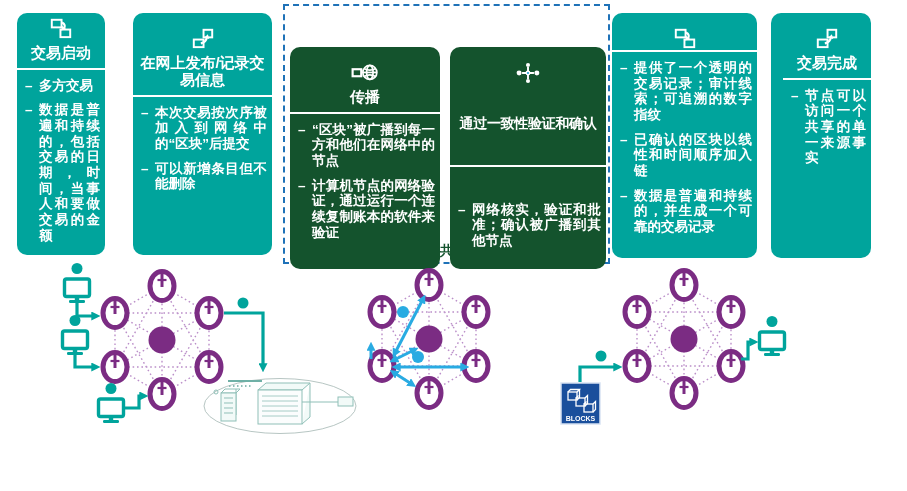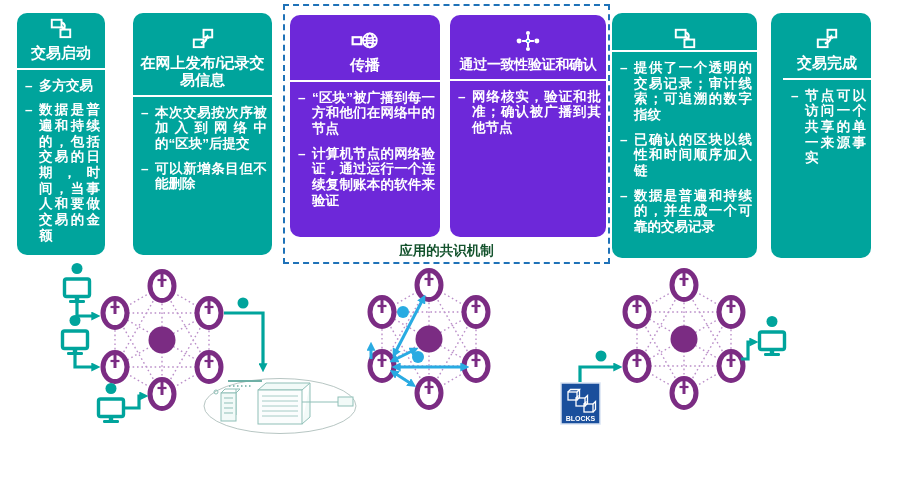--- a/index.html
+++ b/index.html
@@ -5,21 +5,21 @@
   html,body{margin:0;padding:0;background:#fff;}
   #stage{position:relative;width:907px;height:491px;background:#fff;overflow:hidden;
          font-family:"Liberation Sans","DejaVu Sans",sans-serif;}
   .dashed-zone{position:absolute;left:283px;top:4px;width:323px;height:256px;
                border:2px dashed #1F72B8;}
   .consensus-label{position:absolute;left:0;bottom:2px;width:100%;text-align:center;
                    color:#14532d;font-weight:bold;font-size:13.5px;}
   .box{position:absolute;border-radius:10px;color:#fff;display:flex;flex-direction:column;
        box-sizing:border-box;}
   .box.teal{background:#00A49C;}
-  .box.blue{background:#6d28d9;}
+  .box.blue{background:#14532d;margin-top:32px;}
   .icon-wrap{height:32px;display:flex;align-items:flex-end;justify-content:center;padding-top:5px;}
   .title{font-weight:bold;font-size:15px;text-align:center;line-height:1.12;
          padding:5px 6px 6px 6px;}
   .title.t-sm{font-size:14px;letter-spacing:-0.3px;}
   .rule{border-top:2px solid #fff;width:100%;}
   ul.bullets{list-style:none;margin:0;padding:8px 5px 4px 8px;font-weight:bold;font-size:13.5px;
              line-height:1.16;text-align:justify;}
   ul.bullets li{position:relative;padding-left:14px;margin-bottom:9px;}
   ul.bullets li::before{content:"–";position:absolute;left:0;top:0;}
   .diagram{position:absolute;left:0;top:255px;}
@@ -88,21 +88,21 @@
       </svg>
     </div>
     <div class="title">传播</div>
     <div class="rule"></div>
     <ul class="bullets">
       <li>“区块”被广播到每一方和他们在网络中的节点</li>
       <li>计算机节点的网络验证，通过运行一个连续复制账本的软件来验证</li>
     </ul>
   </div>
 
-  <div class="box blue" style="left:450px;top:15px;width:156px;height:222px;">
+  <div class="box blue" style="left:450px;top:15px;width:156px;height:222px;gap:27px;">
     <div class="icon-wrap">
       <svg width="26" height="22" viewBox="0 0 24 20">
         <g stroke="#fff" stroke-width="1.8">
           <line x1="6.5" y1="10" x2="17.5" y2="10"></line>
           <line x1="12" y1="4.5" x2="12" y2="15.5"></line>
         </g>
         <g fill="#fff">
           <circle cx="3.8" cy="10" r="2.3"></circle>
             <circle cx="20.2" cy="10" r="2.3"></circle>
           <circle cx="12" cy="2.6" r="1.9"></circle>

